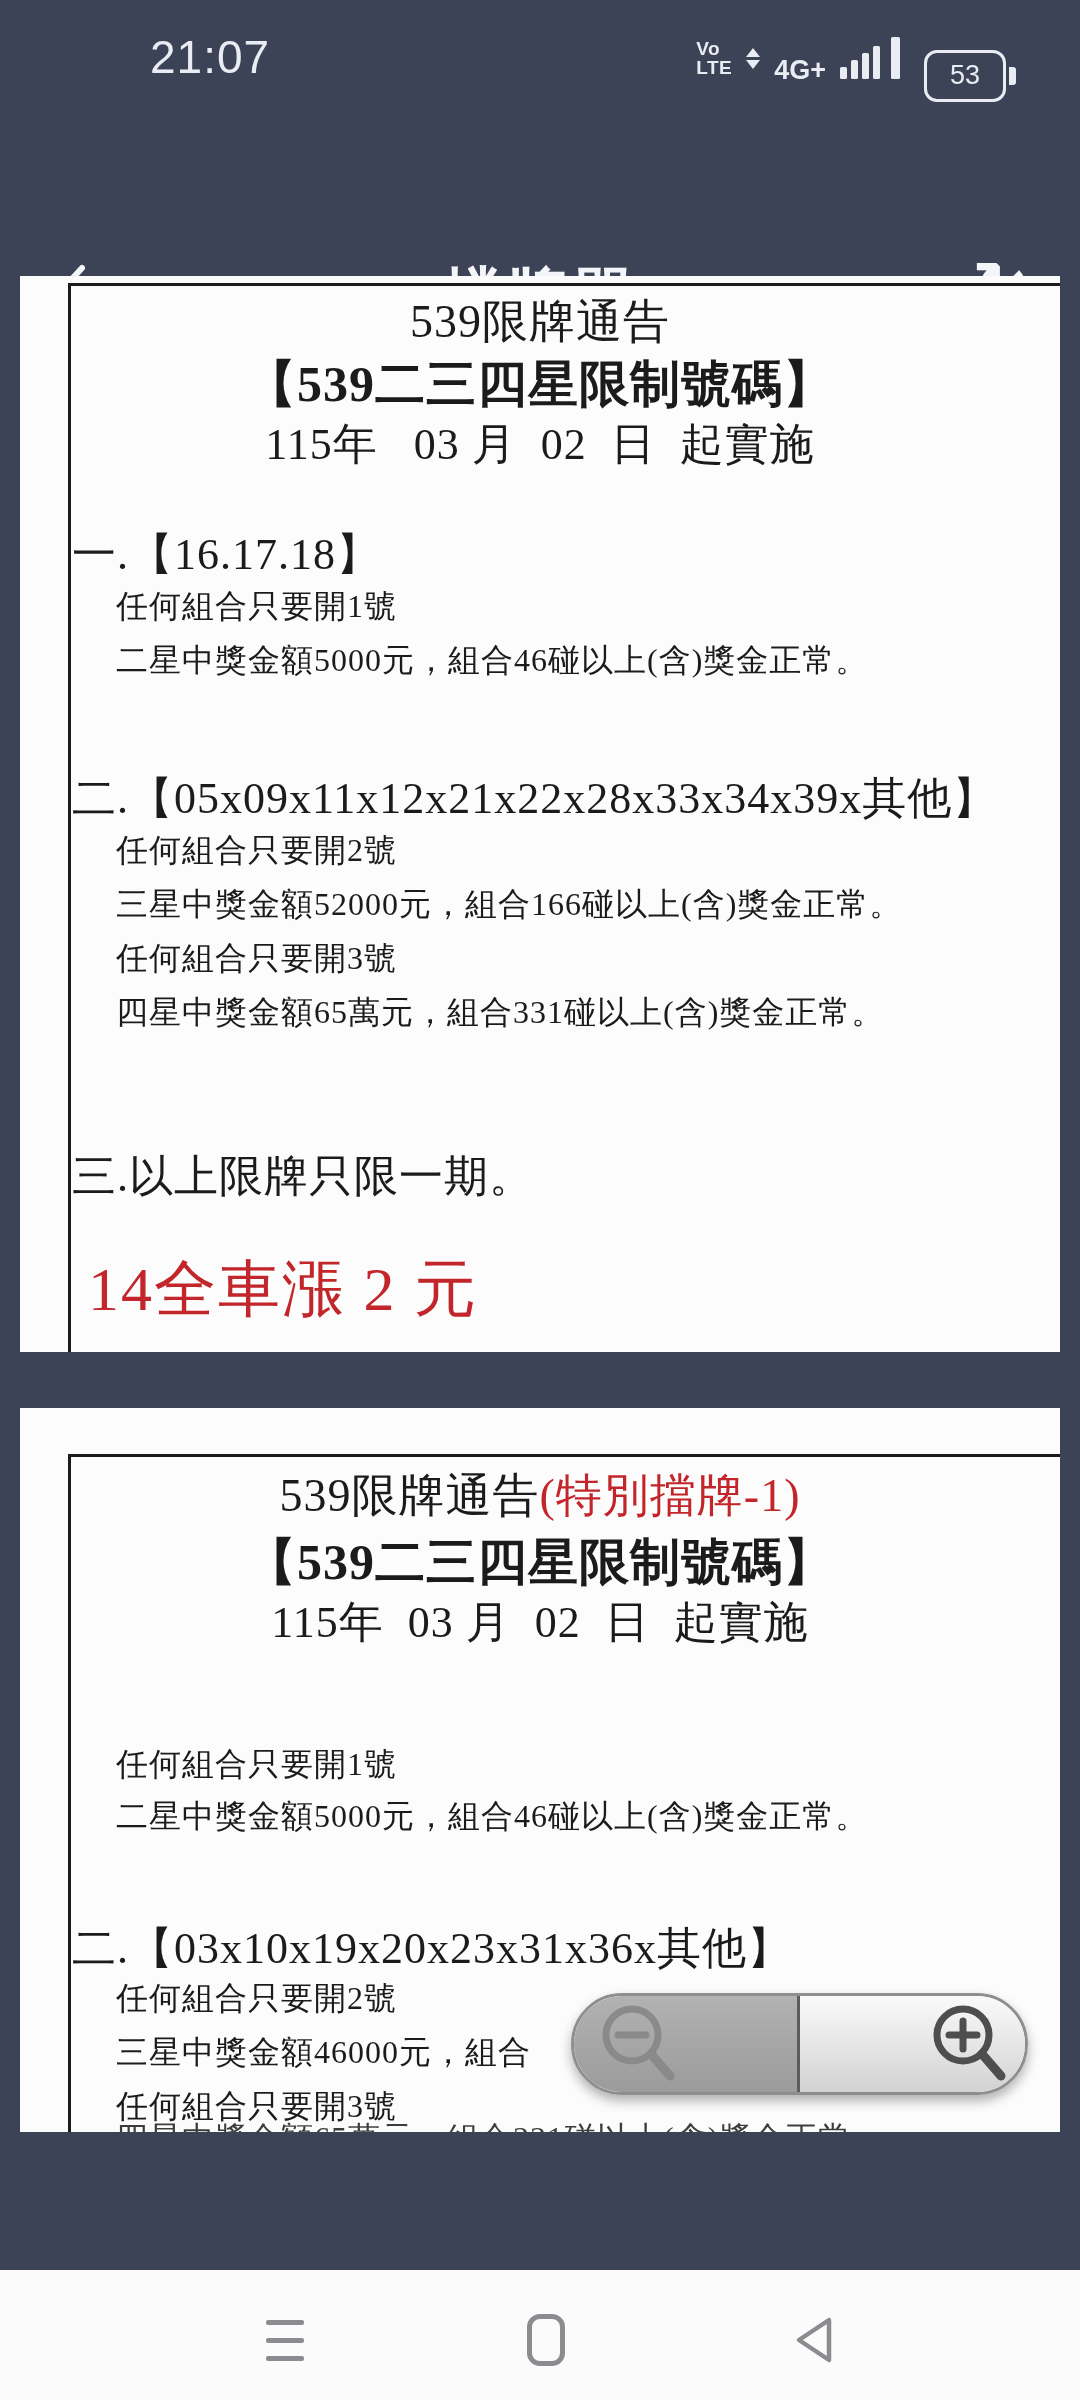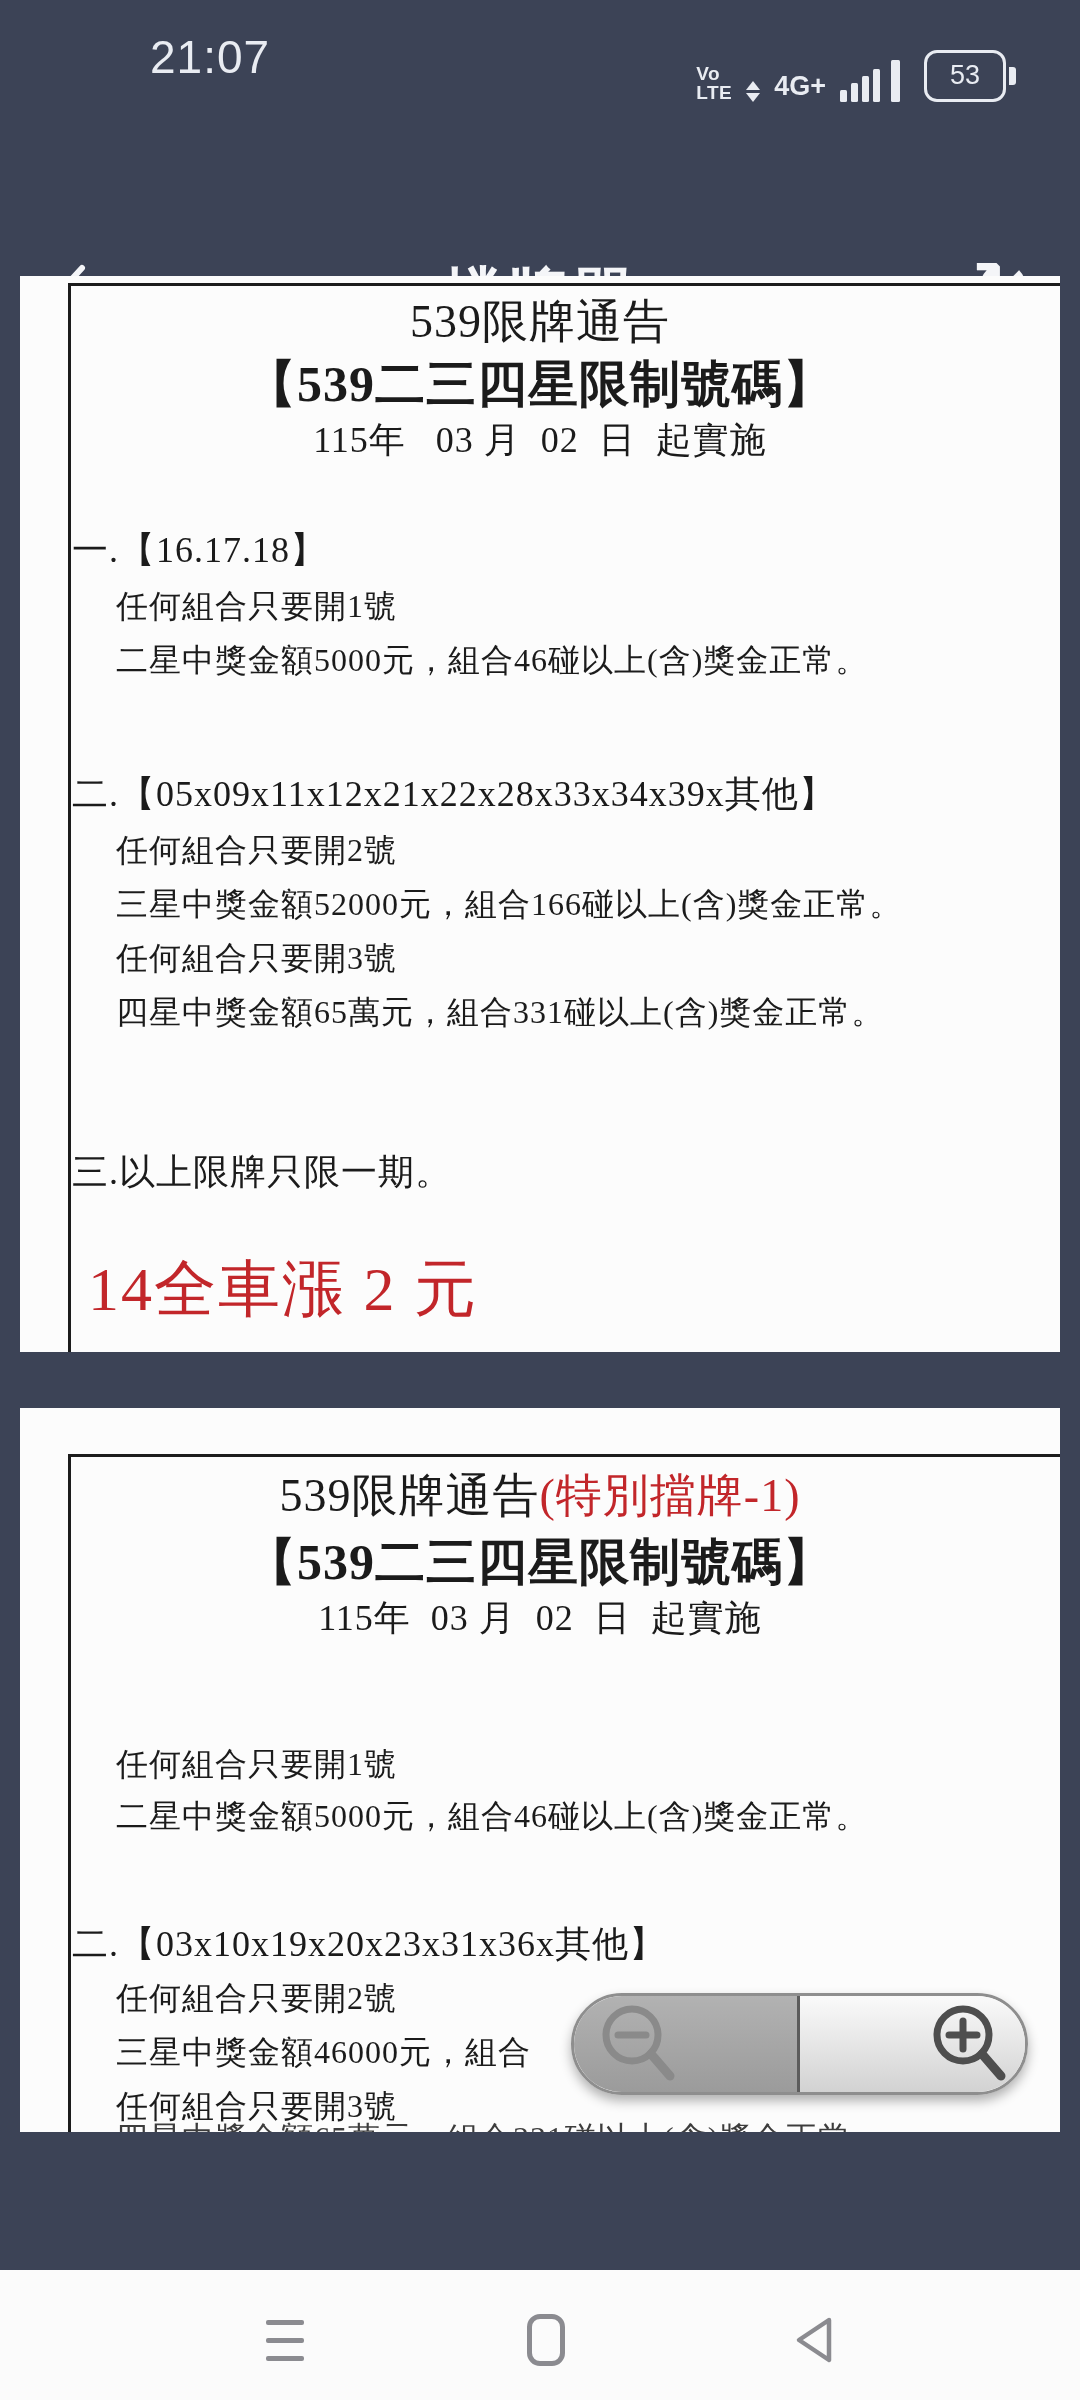--- a/index.html
+++ b/index.html
@@ -9,21 +9,21 @@
     font-family:"Liberation Sans","DejaVu Sans",sans-serif;
     position:relative;overflow:hidden;
   }
   
   .status-bar{
     position:absolute;top:0;left:0;width:1080px;height:100px;
     display:flex;align-items:center;justify-content:space-between;
     color:#e9ecf2;padding:0 64px 0 150px;box-sizing:border-box;
   }
   .sb-time{font-size:46px;letter-spacing:1px;padding-top:14px;}
-  .sb-right{display:flex;align-items:flex-end;gap:14px;padding-top:16px;}
+  .sb-right{display:flex;align-items:center;gap:14px;padding-top:16px;}
   .volte{display:flex;flex-direction:column;font-size:19px;font-weight:bold;line-height:19px;letter-spacing:.5px;}
   .updown{display:flex;flex-direction:column;gap:3px;align-items:center;}
   .tri-up{width:0;height:0;border-left:7px solid transparent;border-right:7px solid transparent;border-bottom:9px solid #e9ecf2;}
   .tri-dn{width:0;height:0;border-left:7px solid transparent;border-right:7px solid transparent;border-top:9px solid #e9ecf2;}
   .net-label{font-size:27px;font-weight:bold;margin-top:24px;}
   .sig{display:flex;align-items:flex-end;gap:4px;}
   .sig i{display:block;width:7px;background:#e9ecf2;border-radius:1.5px;}
   .sig .b1{height:12px;}.sig .b2{height:19px;}.sig .b3{height:26px;}.sig .b4{height:33px;}
   .sig .b5{height:42px;width:9px;margin-left:7px;}
   .battery{display:flex;align-items:center;margin-left:10px;margin-top:35px;}
@@ -41,21 +41,21 @@
   .card{position:absolute;left:20px;width:1040px;background:#fcfcfc;overflow:hidden;
     font-family:"Liberation Serif","DejaVu Serif",serif;color:#1b1b1b;}
   .card1{top:276px;height:1076px;}
   .card2{top:1408px;height:724px;}
   .docbox{position:absolute;left:48px;right:0;bottom:0;border-left:3px solid #1c1c1c;border-top:3px solid #1c1c1c;}
   .card1 .docbox{top:7px;}
   .card2 .docbox{top:46px;}
   .line{position:absolute;white-space:pre;letter-spacing:1px;line-height:1.15;}
   .ctr{left:0;width:100%;text-align:center;}
   .fs46{font-size:46px;} .fs50{font-size:50px;font-weight:600;}
-  .fs44{font-size:36px;} .fs38{font-size:32px;}
+  .fs44{font-size:44px;} .fs38{font-size:32px;}
   .red{color:#c2262a;}
   .footer-red{font-size:62px;color:#c2262a;letter-spacing:2px;}
   .partial{opacity:.85;}
   
   .zoom-pill{position:absolute;left:551px;top:585px;width:451px;height:96px;
     border:3px solid #8e8e8e;border-radius:52px;overflow:hidden;display:flex;
     box-shadow:0 6px 12px rgba(0,0,0,.3), inset 0 2px 3px rgba(255,255,255,.6);}
   .pill-half{position:relative;width:50%;height:100%;}
   .pill-out{background:linear-gradient(#b2b2b2,#9b9b9b);border-right:3px solid #5c5c5c;box-sizing:border-box;}
   .pill-in{background:linear-gradient(#fafafa,#d2d2d2);}

